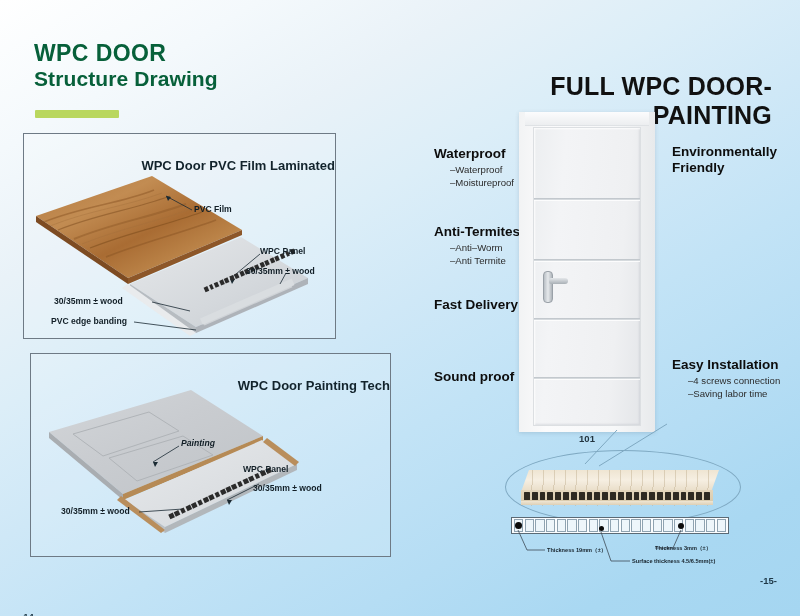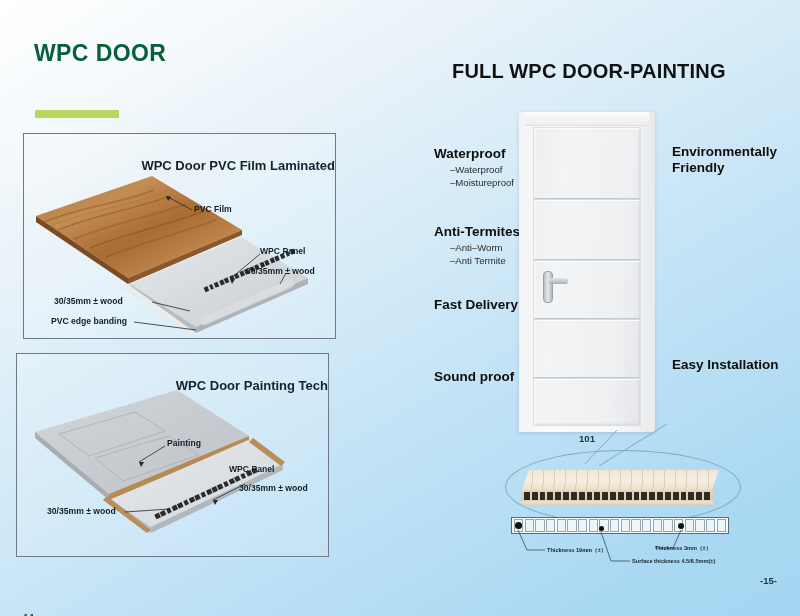--- a/index.html
+++ b/index.html
@@ -24,28 +24,28 @@
   }
   
   .hdr{position:absolute;left:34px;top:42px;}
   .hdr .l1{font-size:23px;font-weight:bold;color:#07603a;letter-spacing:.4px;line-height:1.03;}
   .hdr .l2{font-size:21px;font-weight:bold;color:#07603a;letter-spacing:.1px;line-height:1.15;margin-top:1px;}
   .accent{position:absolute;left:35px;top:110px;width:84px;height:8px;background:#b9d75e;border-radius:1px;}
 
   
   .box{position:absolute;border:1.4px solid #6e7a85;background:rgba(255,255,255,0.13);}
   #box1{left:23px;top:133px;width:311px;height:204px;}
-  #box2{left:16px;top:353px;width:311px;height:202px;}
+  #box2{left:30px;top:353px;width:311px;height:202px;padding-left:48px;}
   .box-title{position:absolute;left:0;right:0;text-align:right;font-size:13px;font-weight:bold;color:#12232c;}
   #t1{top:24px;}
   #t2{top:24px;}
 
   
-  .rhdr{position:absolute;left:452px;top:60px;width:320px;text-align:left;
-        font-size:20px;font-weight:bold;color:#111;letter-spacing:.2px;}
+  .rhdr{position:absolute;left:452px;top:72px;width:320px;text-align:right;
+        font-size:25px;font-weight:bold;color:#111;letter-spacing:.2px;}
 
   
   .feat{position:absolute;}
   .feat .fh{font-size:13.5px;font-weight:bold;color:#0d0d0d;line-height:1.18;}
   .feat ul{list-style:none;margin:2px 0 0 16px;padding:0;}
   .feat li{font-size:9.6px;color:#2b2b2b;line-height:1.33;white-space:nowrap;}
   #f-water{left:434px;top:146px;}
   #f-termite{left:434px;top:224px;}
   #f-fast{left:434px;top:297px;}
   #f-sound{left:434px;top:369px;}
@@ -109,20 +109,21 @@
   
   .dlabel{position:absolute;font-size:8.6px;font-weight:bold;color:#121f27;white-space:nowrap;}
 </style>
 </head>
 <body>
 
 <div id="page">
 
   <div class="hdr">
     <div class="l1">WPC DOOR</div>
+    <div class="l2">Structure Drawing</div>
   </div>
   <div class="accent"></div>
 
   <div class="box" id="box1">
     <div class="box-title" id="t1">WPC Door PVC Film Laminated</div>
 
     <svg width="309" height="202" viewBox="0 0 309 202" style="position:absolute;left:0;top:0;">
       <defs>
         <linearGradient id="woodg" x1="0" y1="0" x2="1" y2="1">
           <stop offset="0%" stop-color="#b3793f"></stop>
@@ -267,21 +268,21 @@
         <i style="flex:1;background:#2b2b2b;height:5px;margin-top:3px;"></i>
         <i style="flex:1;background:#2b2b2b;height:5px;margin-top:3px;"></i>
         <i style="flex:1;background:#2b2b2b;height:5px;margin-top:3px;"></i>
         <i style="flex:1;background:#2b2b2b;height:5px;margin-top:3px;"></i>
         <i style="flex:1;background:#2b2b2b;height:5px;margin-top:3px;"></i>
         <i style="flex:1;background:#2b2b2b;height:5px;margin-top:3px;"></i>
         <i style="flex:1;background:#2b2b2b;height:5px;margin-top:3px;"></i>
         <i style="flex:1;background:#2b2b2b;height:5px;margin-top:3px;"></i>
     </div>
 
-    <div class="dlabel" style="left:150px;top:84px;">Painting</div>
+    <div class="dlabel" style="left:150px;top:84px;font-style:italic;">Painting</div>
     <div class="dlabel" style="left:212px;top:110px;">WPC Panel</div>
     <div class="dlabel" style="left:222px;top:129px;">30/35mm ± wood</div>
     <div class="dlabel" style="left:30px;top:152px;">30/35mm ± wood</div>
   </div>
 
   <div class="rhdr">FULL WPC DOOR-PAINTING</div>
 
   <div class="feat" id="f-water">
     <div class="fh">Waterproof</div>
     <ul>
@@ -301,20 +302,24 @@
   </div>
   <div class="feat" id="f-sound">
     <div class="fh">Sound proof</div>
   </div>
 
   <div class="feat" id="f-eco">
     <div class="fh">Environmentally Friendly</div>
   </div>
   <div class="feat" id="f-easy">
     <div class="fh">Easy Installation</div>
+    <ul>
+      <li>–4 screws connection</li>
+      <li>–Saving labor time</li>
+    </ul>
   </div>
 
   <div id="door-wrap">
     <div class="door-frame"></div>
     <div class="door-lintel"></div>
     <div class="door-slab">
       <div class="groove" style="top:70px;"></div>
       <div class="groove" style="top:131px;"></div>
       <div class="groove" style="top:190px;"></div>
       <div class="groove" style="top:249px;"></div>

